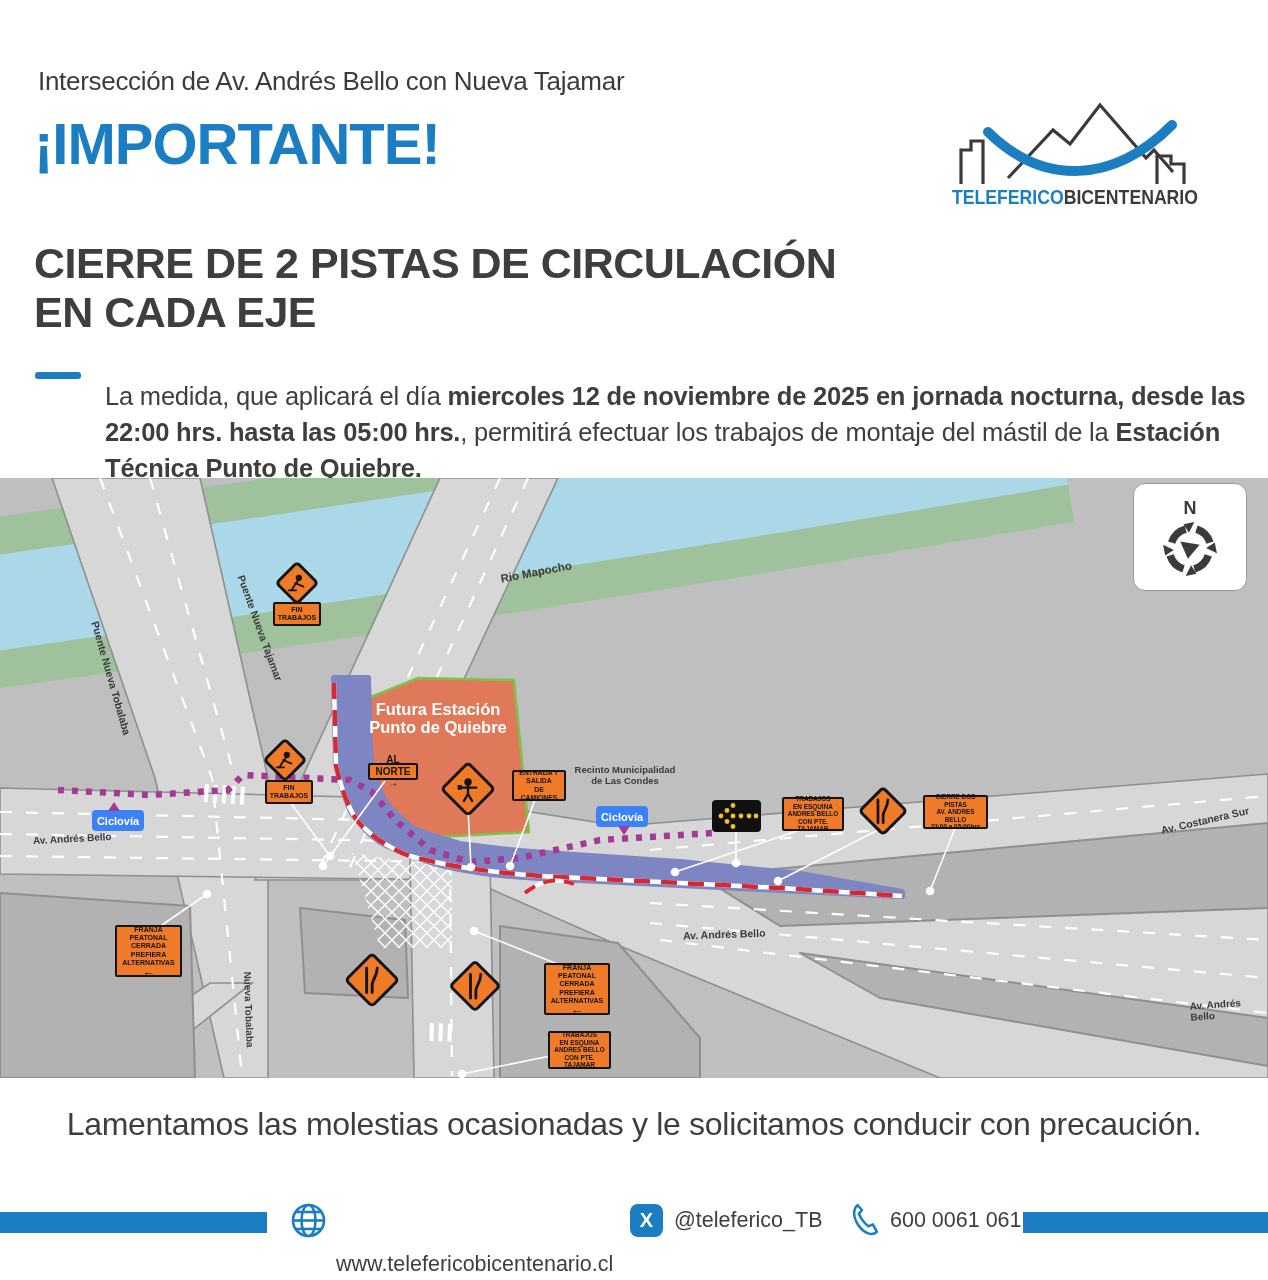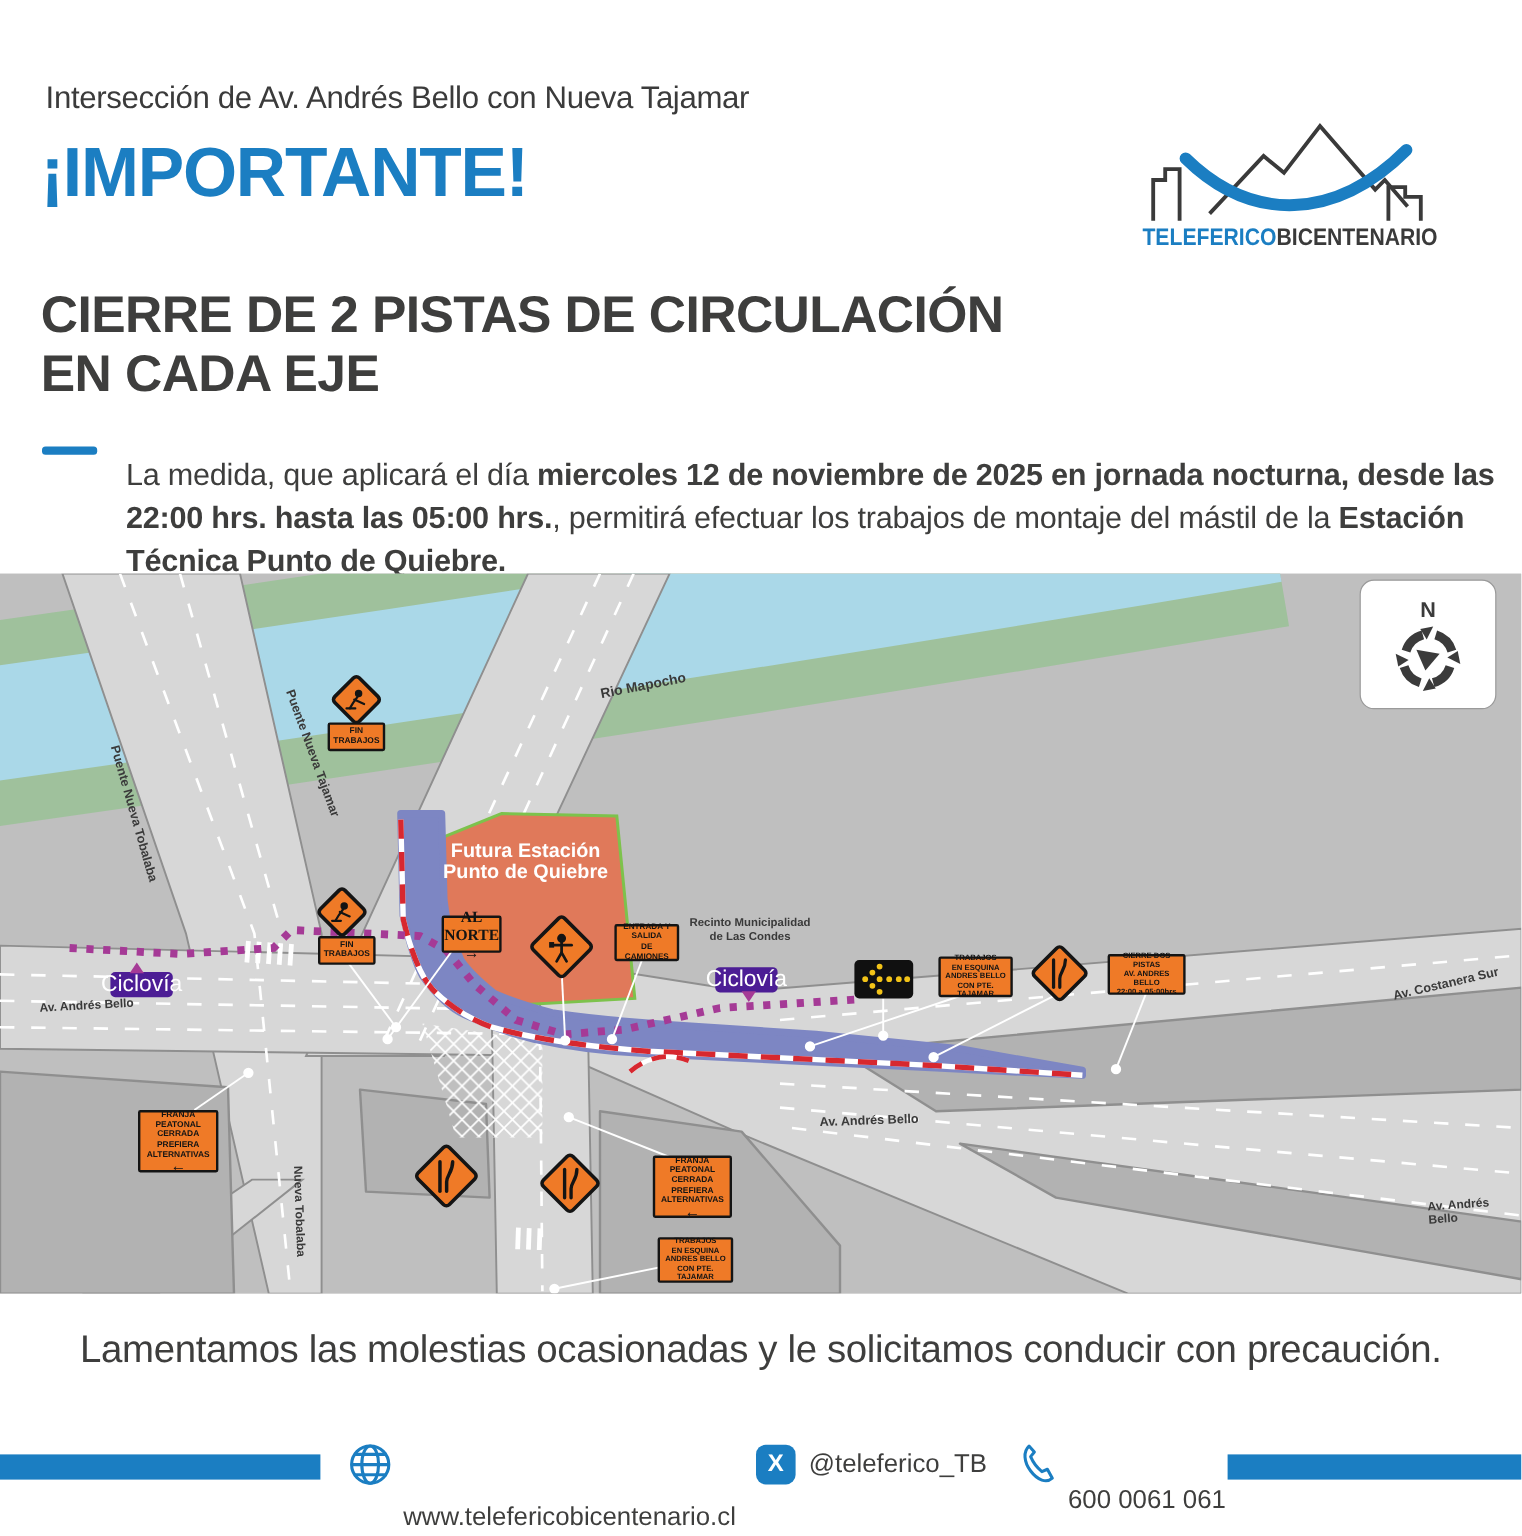--- a/index.html
+++ b/index.html
@@ -18,21 +18,21 @@
   .map{position:absolute;left:0;top:478px;width:1268px;height:600px;background:#bfbfbf;overflow:hidden;}
   .map svg.base{position:absolute;left:0;top:0;}
   .maplabel{position:absolute;font-weight:bold;color:#3a3a3a;white-space:pre-line;transform-origin:center;}
   .osign{position:absolute;background:#ef7a27;border:2px solid #141414;border-radius:2px;color:#141414;
          font-weight:bold;text-align:center;white-space:pre-line;display:flex;flex-direction:column;
          align-items:center;justify-content:center;box-sizing:border-box;line-height:1.18;padding:1px 2px;}
   .diamond{position:absolute;background:#ef7a27;border:3px solid #141414;border-radius:5px;
            transform:rotate(45deg);box-sizing:border-box;display:flex;align-items:center;justify-content:center;}
   .diamond svg{transform:rotate(-45deg);}
   .arrowboard{position:absolute;background:#101010;border-radius:4px;display:flex;align-items:center;justify-content:center;}
-  .ciclovia{position:absolute;background:#4c1d95;color:#fff;font-weight:normal;font-size:19px;
+  .ciclovia{position:absolute;background:#3b82f6;color:#fff;font-weight:bold;font-size:11px;
             border-radius:4px;display:flex;align-items:center;justify-content:center;}
   .ciclovia.ptr-up::after{content:"";position:absolute;top:-8px;left:16px;border:6px solid transparent;border-bottom:9px solid #a53a96;border-top:none;}
   .ciclovia.ptr-down::after{content:"";position:absolute;bottom:-8px;left:22px;border:6px solid transparent;border-top:9px solid #a53a96;border-bottom:none;}
   .station-label{position:absolute;color:#fff;font-weight:bold;font-size:16.5px;text-align:center;white-space:pre-line;line-height:1.12;}
   .compass{position:absolute;left:1133px;top:5px;width:112px;height:106px;background:#fff;border:1px solid #9a9a9a;
            border-radius:12px;display:flex;flex-direction:column;align-items:center;justify-content:center;gap:2px;}
   .compass .n{font-size:18px;font-weight:bold;color:#3b3b3b;}
   
   .closing{position:absolute;left:0;top:1106px;width:1268px;text-align:center;font-size:32px;color:#3e3e3d;letter-spacing:-0.3px;}
   .bar{position:absolute;top:1212px;height:21px;background:#1b7ec2;}
@@ -213,21 +213,21 @@
             <path d="M3,20 H11"></path>
             <circle cx="14" cy="6.5" r="2.4" fill="#141414"></circle>
             <path d="M13,9.5 L9,15 L6,20"></path>
             <path d="M10,12 L19,16"></path>
           </g>
         </svg>
     </div>
     <div class="osign" style="left:265px;top:302px;width:48px;height:24px;font-size:7px;">FIN
 TRABAJOS</div>
 
-    <div class="osign" style="left:368px;top:285px;width:50px;height:31px;font-size:13px;font-family:Liberation Serif, serif;">AL NORTE →</div>
+    <div class="osign" style="left:368px;top:285px;width:50px;height:17px;font-size:10px;">AL NORTE →</div>
 
     <div class="diamond" style="left:448px;top:291px;width:40px;height:40px;">
       <svg width="27" height="27" viewBox="0 0 26 26">
           <g stroke="#141414" stroke-width="2.2" fill="none" stroke-linecap="round">
             <circle cx="13" cy="5.5" r="2.5" fill="#141414"></circle>
             <path d="M13,8.5 V17"></path>
             <path d="M13,17 L9,24 M13,17 L17,24"></path>
             <path d="M5,11 H21"></path>
             <rect x="3" y="8.5" width="4" height="4.5" fill="#141414" stroke="none"></rect>
           </g>
@@ -348,15 +348,15 @@
   <div class="xicon">
       <span>X</span>
     </div>
   <div class="f-item" style="left:674px;">@teleferico_TB</div>
 
   <div class="phoneicon">
     <svg width="34" height="34" viewBox="0 0 40 40">
         <path d="M9,5 C4,11 6,21 14,29 C22,37 31,39 36,33 L30,25 L25,28 C20,25 15,20 12,15 L15,10 Z" fill="none" stroke="#1b7ec2" stroke-width="3" stroke-linejoin="round" transform="rotate(8 20 20)"></path>
       </svg>
   </div>
-  <div class="f-item" style="left:890px;margin-top:30px;">600 0061 061</div>
+  <div class="f-item" style="left:890px;">600 0061 061</div>
 
 </div>
 
 </body></html>

